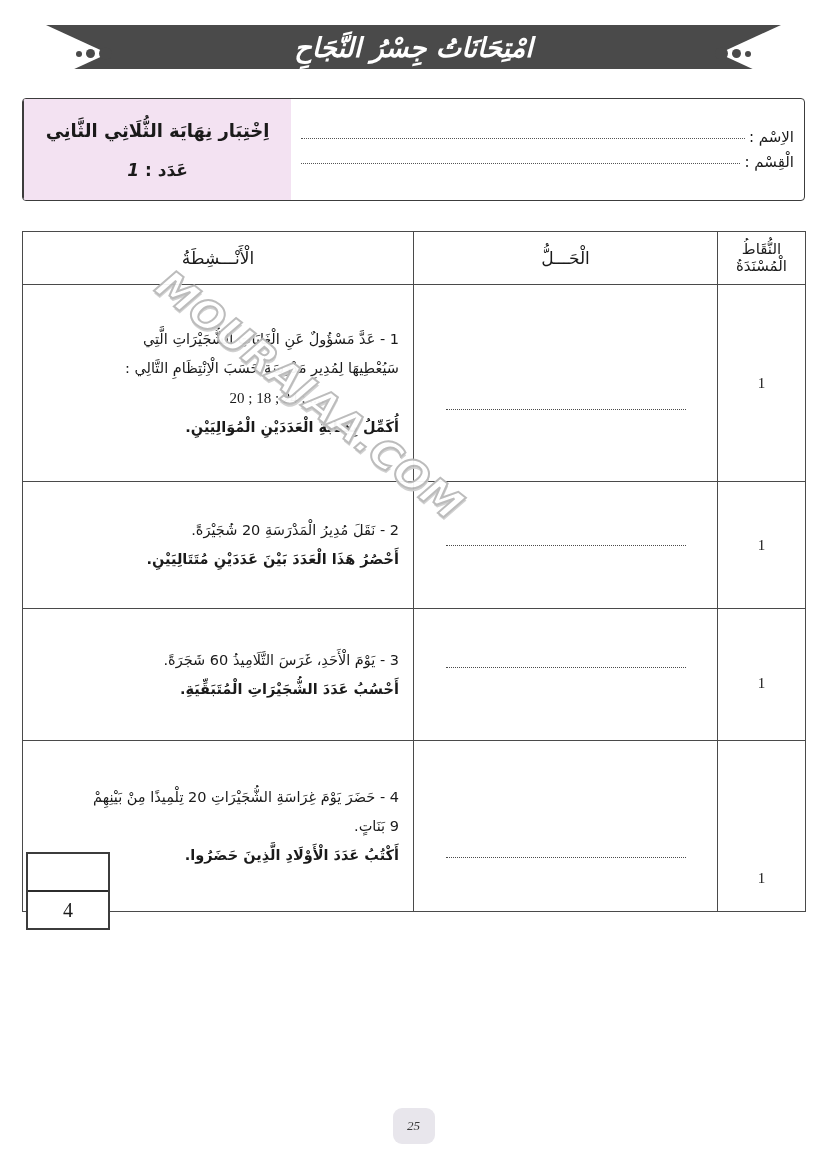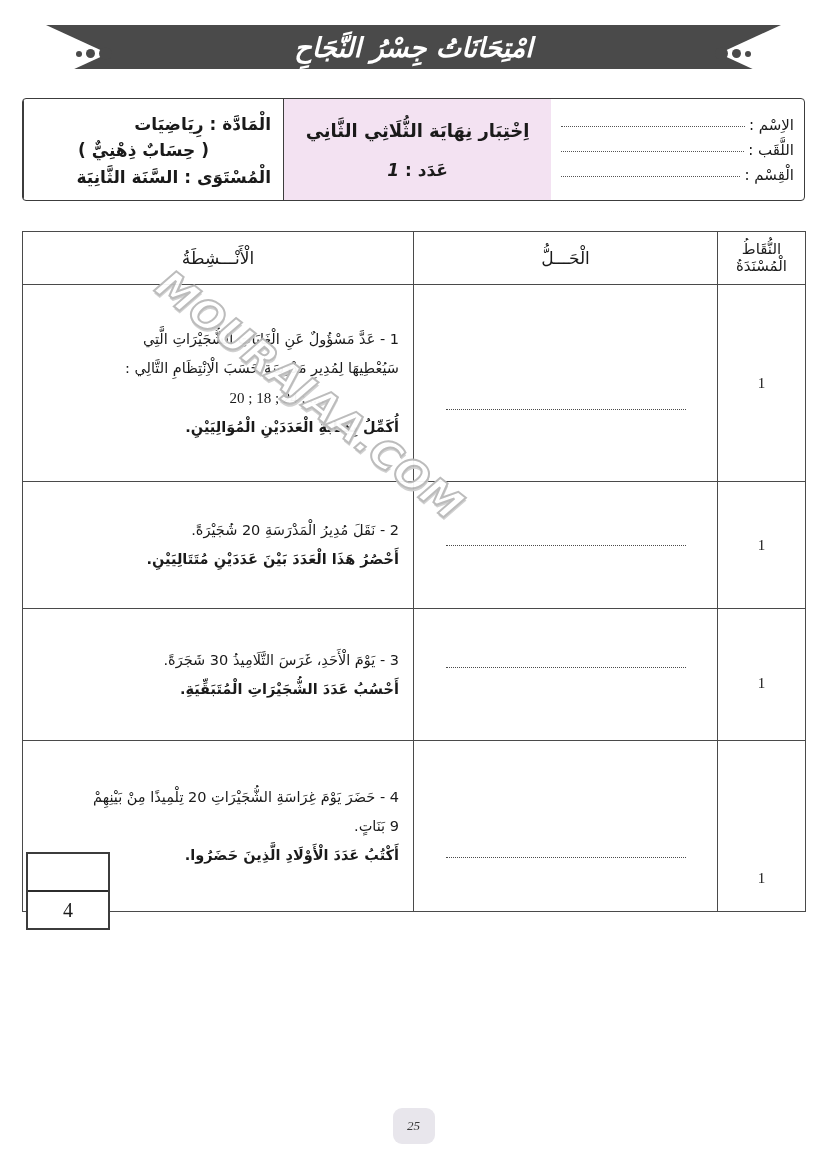--- a/index.html
+++ b/index.html
@@ -365,42 +365,33 @@
 </div>
 
 <div class="info-box">
 
   <div class="info-fields">
     <div class="field-row">
       <span class="field-label">الاِسْم :</span>
       <span class="dotline"></span>
     </div>
     <div class="field-row">
-      <span class="field-label">اللَّقَب :</span>
-      <span class="dotline"></span>
-    </div>
-    <div class="field-row">
       <span class="field-label">الْقِسْم :</span>
       <span class="dotline"></span>
     </div>
   </div>
 
   <div class="info-test">
     <div class="test-title">اِخْتِبَار نِهَايَة الثُّلَاثِي الثَّانِي</div>
     <div class="test-number">
       <span>عَدَد :</span>
       <em>1</em>
     </div>
   </div>
 
-  <div class="info-subject">
-    <div class="line">الْمَادَّة :  رِيَاضِيَات</div>
-    <div class="line sub">( حِسَابٌ ذِهْنِيٌّ )</div>
-    <div class="line">الْمُسْتَوَى : السَّنَة الثَّانِيَة</div>
-  </div>
 
 </div>
 
 <table class="exam-table">
   <colgroup>
     <col class="c-points">
     <col class="c-solution">
     <col class="c-activity">
   </colgroup>
   <thead>
@@ -438,21 +429,21 @@
         <p class="instruction">أَحْصُرُ هَذَا الْعَدَدَ بَيْنَ عَدَدَيْنِ مُتَتَالِيَيْنِ.</p>
       </td>
     </tr>
 
     <tr class="row-3">
       <td class="cell-points">1</td>
       <td class="cell-solution">
         <div class="answer-line"></div>
       </td>
       <td class="cell-activity">
-        <p>3 - يَوْمَ الْأَحَدِ، غَرَسَ التَّلَامِيذُ 30 شَجَرَةً.</p>
+        <p>3 - يَوْمَ الْأَحَدِ، غَرَسَ التَّلَامِيذُ 60 شَجَرَةً.</p>
         <p class="instruction">أَحْسُبُ عَدَدَ الشُّجَيْرَاتِ الْمُتَبَقِّيَةِ.</p>
       </td>
     </tr>
 
     <tr class="row-4">
       <td class="cell-points">1</td>
       <td class="cell-solution">
         <div class="answer-line"></div>
       </td>
       <td class="cell-activity">

